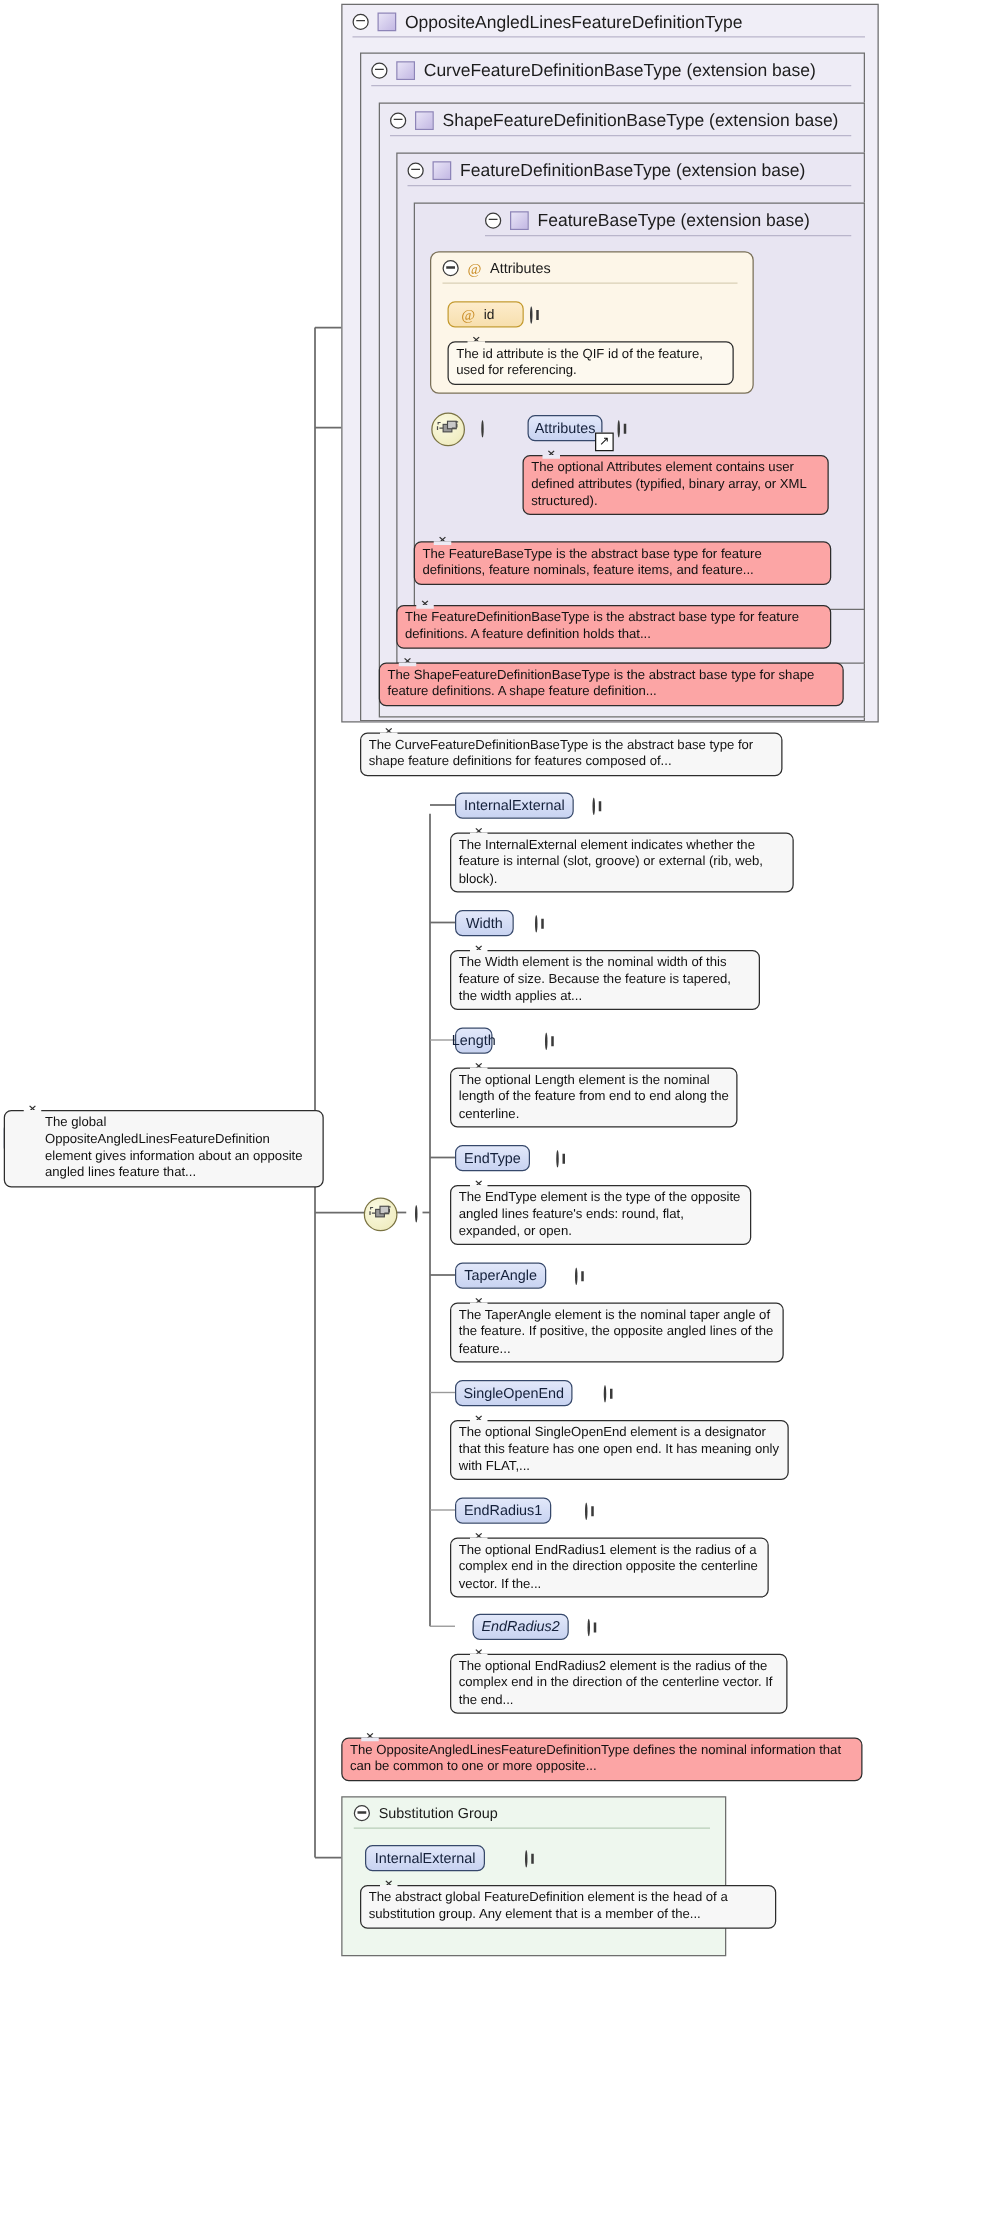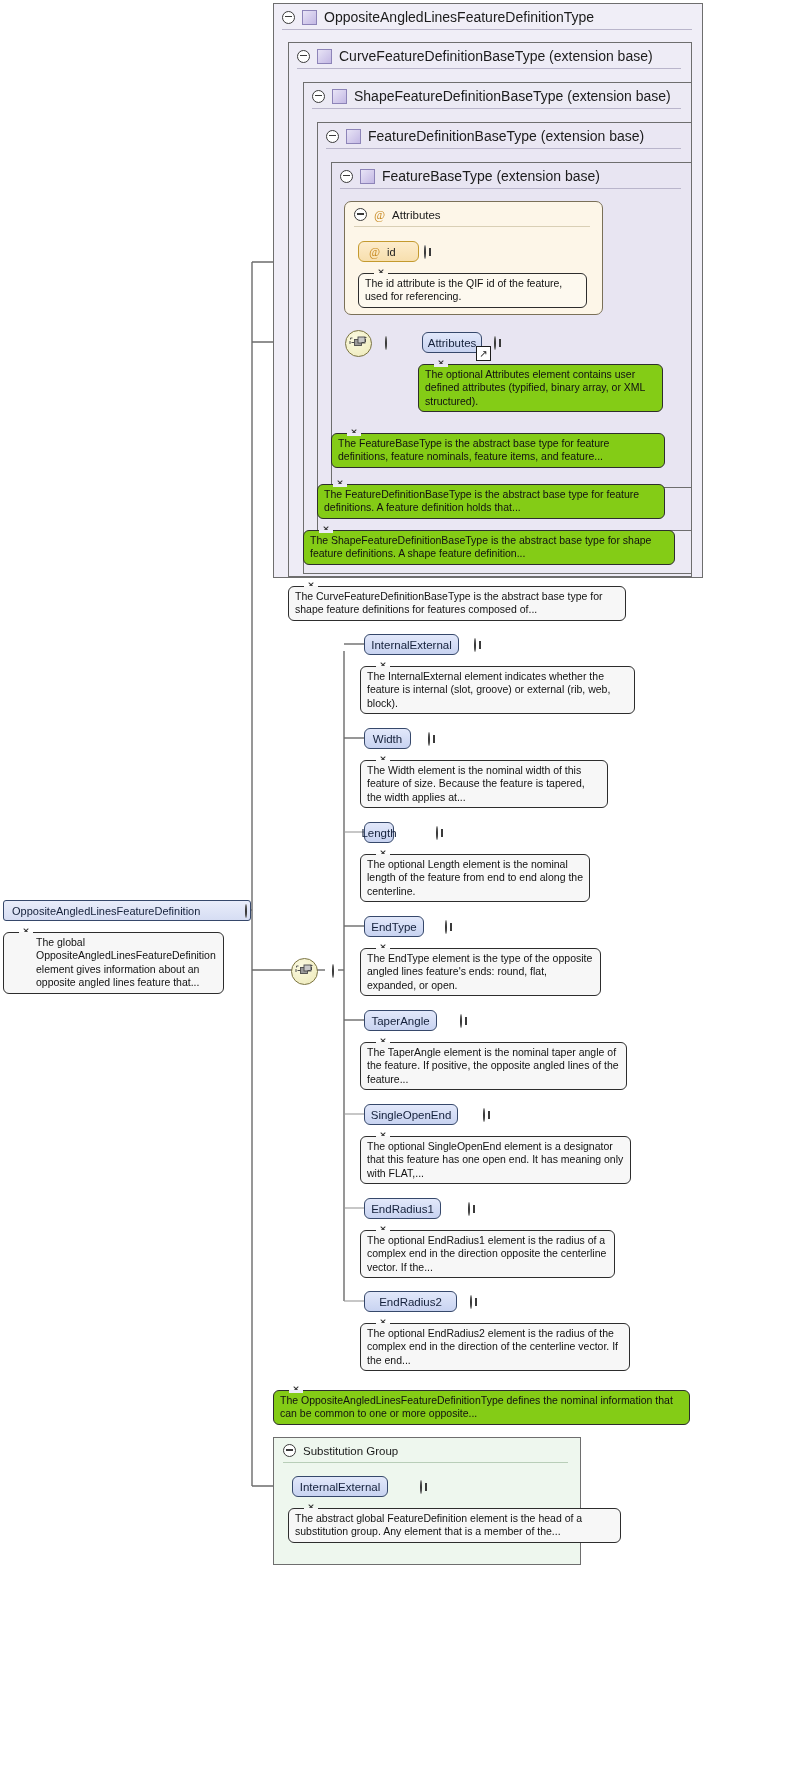--- a/index.html
+++ b/index.html
@@ -111,21 +111,21 @@
   
   .doc{
     position:absolute;
     border:1.3px solid #2d2d2d;
     border-radius:6px;
     background:#f7f7f7;
     box-sizing:border-box;
     padding:3px 6px 3px 6px;
     font-size:10.5px;line-height:13.4px;color:#111;
   }
-  .doc.lav{background:#84cc16;}
+  .doc.lav{background:#fca5a5;}
   .doc .tail-l{
     position:absolute;top:-7px;left:14px;width:8px;height:8px;
     border-top:1.3px solid #2d2d2d;
     transform:rotate(42deg);transform-origin:bottom left;
   }
   .doc .tail-r{
     position:absolute;top:-7px;left:21.5px;width:8px;height:8px;
     border-top:1.3px solid #2d2d2d;
     transform:rotate(-42deg);transform-origin:bottom right;
   }
@@ -228,21 +228,21 @@
 
 <div class="typebox lvl4" style="left:317px;top:122px;width:375px;height:409px;">
   <div class="type-hdr">
     <span class="circ"></span>
     <span class="sq"></span>
     <span class="type-title">FeatureDefinitionBaseType (extension base)</span>
     <span class="type-hdr-rule"></span>
   </div>
 </div>
 
-<div class="typebox lvl5" style="left:331px;top:162px;width:361px;height:326px;">
+<div class="typebox lvl5" style="left:331px;top:162px;width:361px;height:326px;padding-left:48px;">
   <div class="type-hdr">
     <span class="circ"></span>
     <span class="sq"></span>
     <span class="type-title">FeatureBaseType (extension base)</span>
     <span class="type-hdr-rule"></span>
   </div>
 </div>
 
 
 <div class="attrbox" style="left:344px;top:201px;width:259px;height:114px;">
@@ -414,21 +414,21 @@
 </div>
 <span class="circ plus abs" style="left:448px;top:1203px;"></span>
 <div class="doc" style="left:360px;top:1230px;width:255px;">
   <span class="tail-l"></span>
   <span class="tail-r"></span>
   <span class="tail-mask" style="background:#f7f7f7;"></span>
   <span>The optional EndRadius1 element is the radius of a complex end in the direction opposite the centerline vector. If the...</span>
 </div>
 
 
-<div class="elem" style="left:364px;top:1291px;width:93px;">
+<div class="elem" style="left:378px;top:1291px;width:77px;font-style:italic;">
   <span>EndRadius2</span>
 </div>
 <span class="circ plus abs" style="left:448px;top:1296px;"></span>
 <div class="doc" style="left:360px;top:1323px;width:270px;">
   <span class="tail-l"></span>
   <span class="tail-r"></span>
   <span class="tail-mask" style="background:#f7f7f7;"></span>
   <span>The optional EndRadius2 element is the radius of the complex end in the direction of the centerline vector. If the end...</span>
 </div>
 
@@ -460,21 +460,21 @@
   <span class="tail-mask" style="background:#f7f7f7;"></span>
   <span>The abstract global FeatureDefinition element is the head of a substitution group. Any element that is a member of the...</span>
 </div>
 
 
 <div class="rootelem" style="left:3px;top:900px;width:248px;">
   <span>OppositeAngledLinesFeatureDefinition</span>
 </div>
 <span class="circ abs" style="left:219px;top:905px;"></span>
 
-<div class="doc" style="left:3px;top:932px;width:221px;padding-left:32px;">
+<div class="doc" style="left:3px;top:888px;width:256px;padding-left:32px;">
   <span class="tail-l"></span>
   <span class="tail-r"></span>
   <span class="tail-mask" style="background:#f7f7f7;"></span>
   <span>The global OppositeAngledLinesFeatureDefinition element gives information about an opposite angled lines feature that...</span>
 </div>
 
 
 
 
 </body></html>

